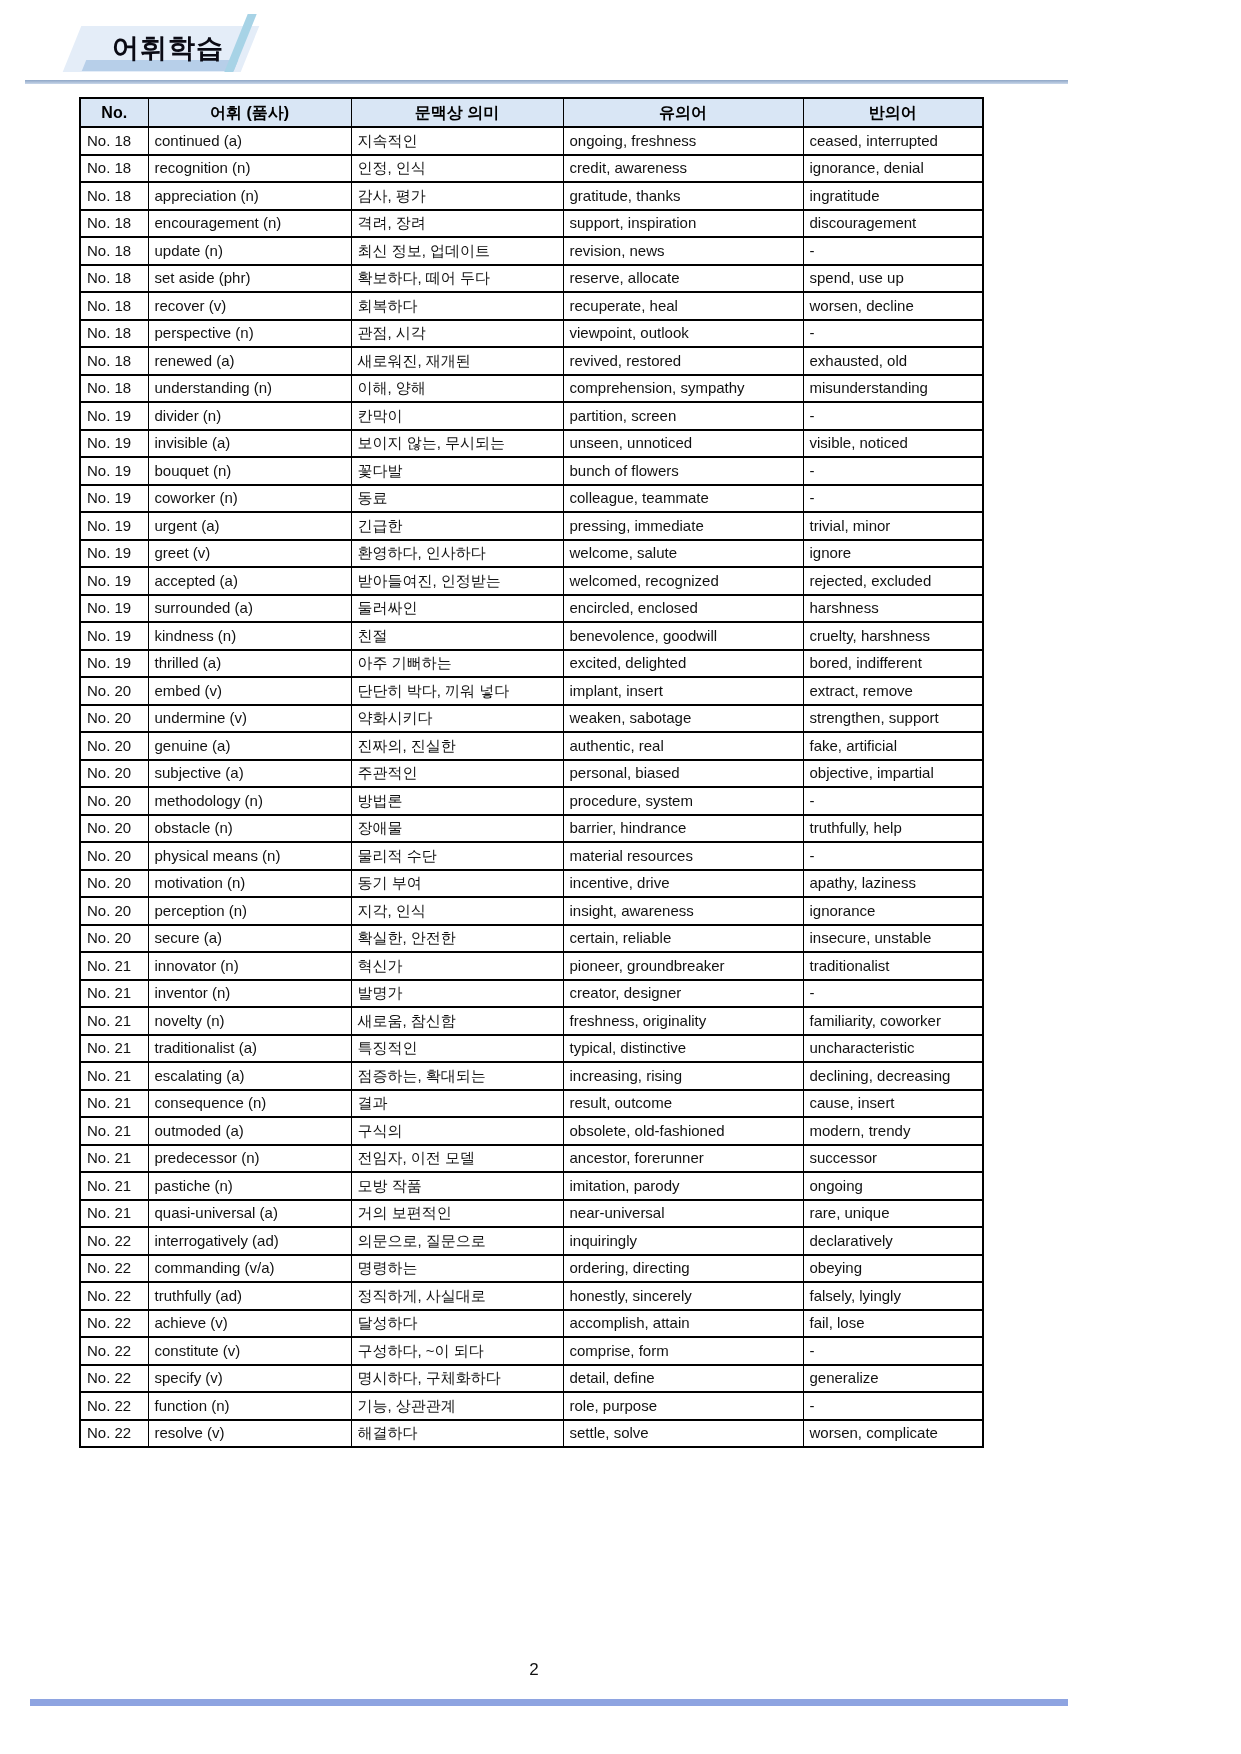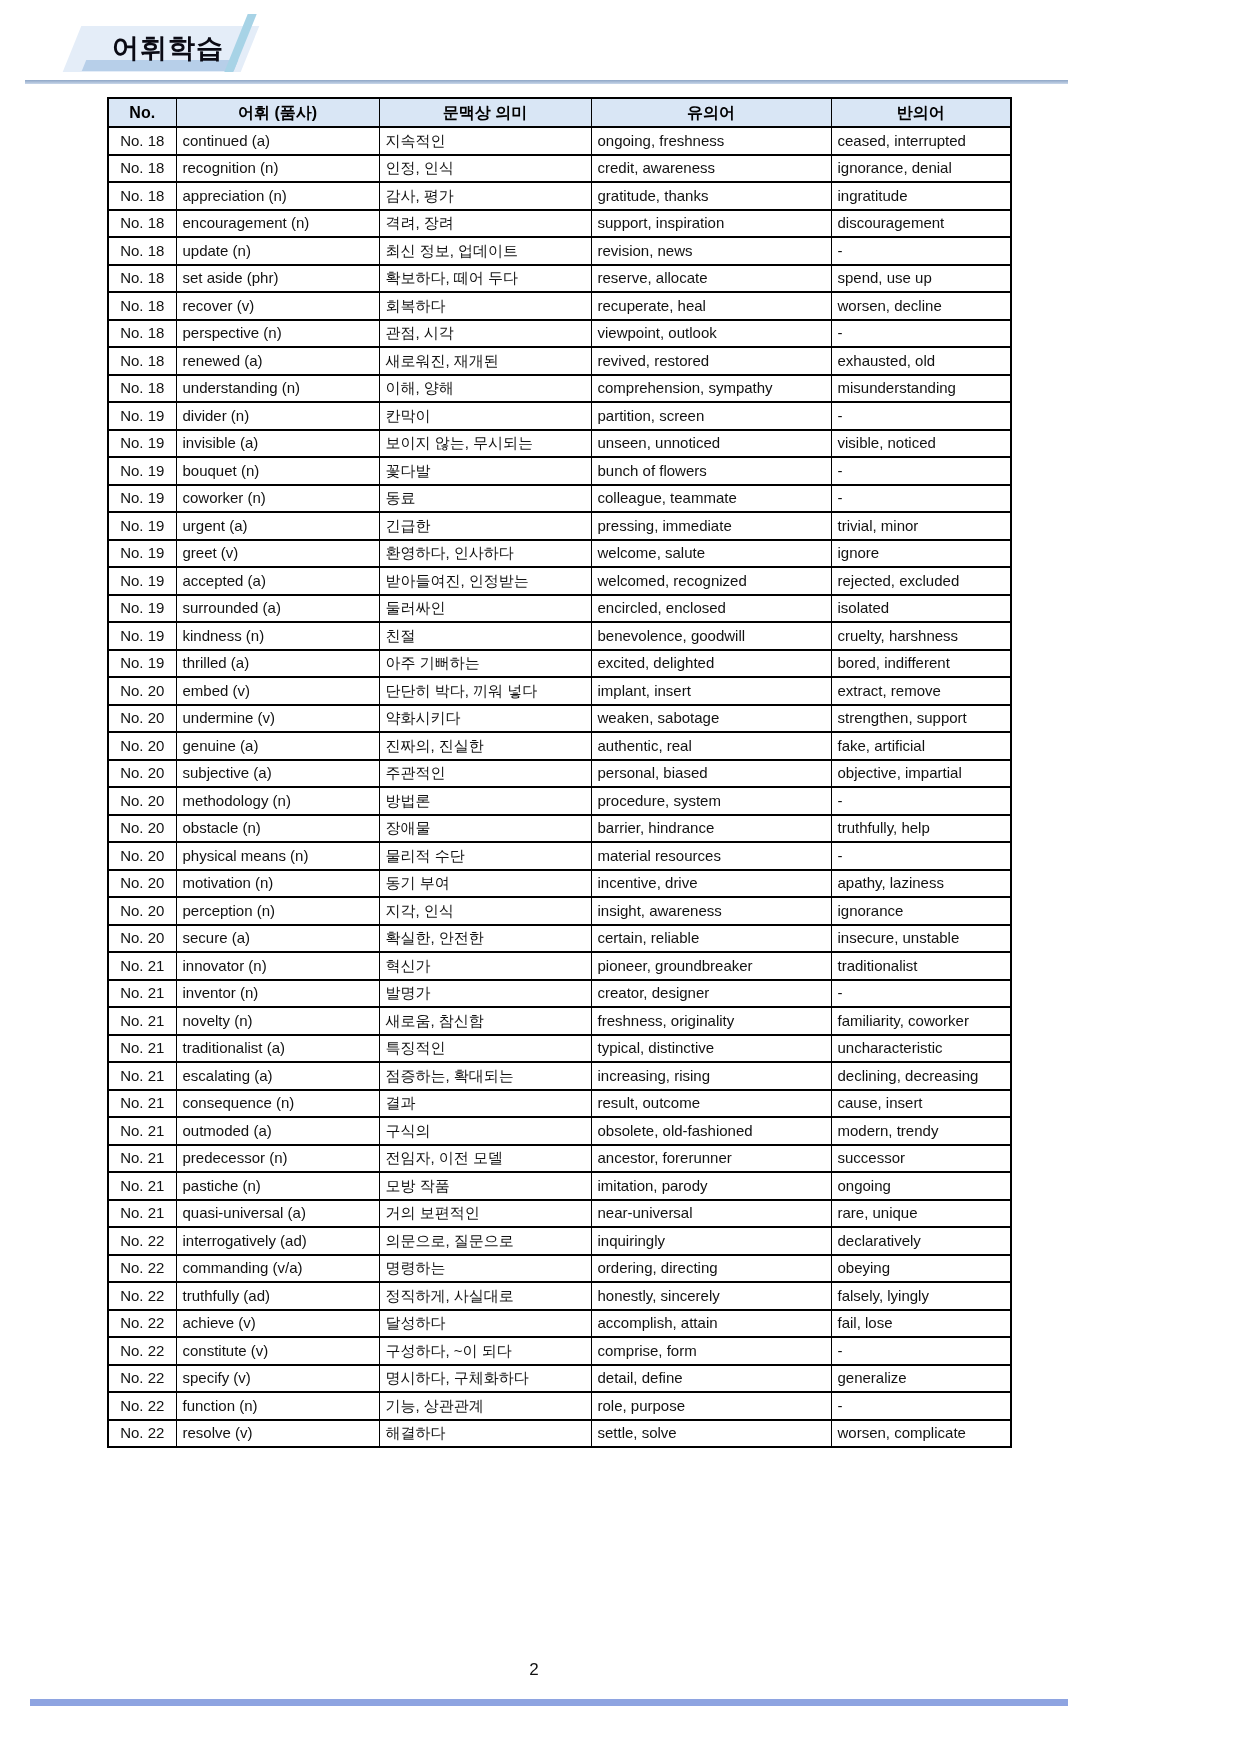--- a/index.html
+++ b/index.html
@@ -32,37 +32,37 @@
     font-size: 27px; font-weight: bold; color: #0a0a14; letter-spacing: 1px;
     white-space: nowrap;
   }
   .top-separator {
     position: absolute; left: 25px; top: 80px; width: 1191px; height: 4px;
     background: linear-gradient(#8ea6c6, #c9d7ea);
   }
 
   
   table.vocab {
-    position: absolute; left: 107px; top: 97px; width: 903px;
+    position: absolute; left: 79px; top: 97px; width: 903px;
     border-collapse: collapse; table-layout: fixed;
     border: 2.5px solid #000;
   }
   table.vocab th, table.vocab td {
     border-left: 1.5px solid #000; border-right: 1.5px solid #000;
     border-top: 2px solid #000; border-bottom: 2px solid #000;
     font-size: 15px; color: #111; white-space: nowrap; overflow: hidden;
     padding: 0 6px; line-height: 1.1;
   }
   table.vocab thead tr { height: 29px; }
   table.vocab tbody tr { height: 27.5px; }
   table.vocab th {
     background: #d9e6f5; font-weight: bold; text-align: center;
     font-size: 16px; color: #000;
   }
-  td.c-no { text-align: center; padding: 0 2px; }
+  td.c-no { text-align: left; padding: 0 2px; }
   td.c-word, td.c-meaning, td.c-syn, td.c-ant { text-align: left; }
 
   
   .page-number {
     position: absolute; left: 0; right: 0; top: 1660px;
     text-align: center; font-size: 17px; color: #111;
   }
   .footer-bar {
     position: absolute; left: 30px; top: 1699px; width: 1182px; height: 7px;
     background: #8ea4e1;
@@ -217,21 +217,21 @@
           <td class="c-word">accepted (a)</td>
           <td class="c-meaning">받아들여진, 인정받는</td>
           <td class="c-syn">welcomed, recognized</td>
           <td class="c-ant">rejected, excluded</td>
         </tr>
         <tr>
           <td class="c-no">No. 19</td>
           <td class="c-word">surrounded (a)</td>
           <td class="c-meaning">둘러싸인</td>
           <td class="c-syn">encircled, enclosed</td>
-          <td class="c-ant">isolated</td>
+          <td class="c-ant">harshness</td>
         </tr>
         <tr>
           <td class="c-no">No. 19</td>
           <td class="c-word">kindness (n)</td>
           <td class="c-meaning">친절</td>
           <td class="c-syn">benevolence, goodwill</td>
           <td class="c-ant">cruelty, harshness</td>
         </tr>
         <tr>
           <td class="c-no">No. 19</td>

